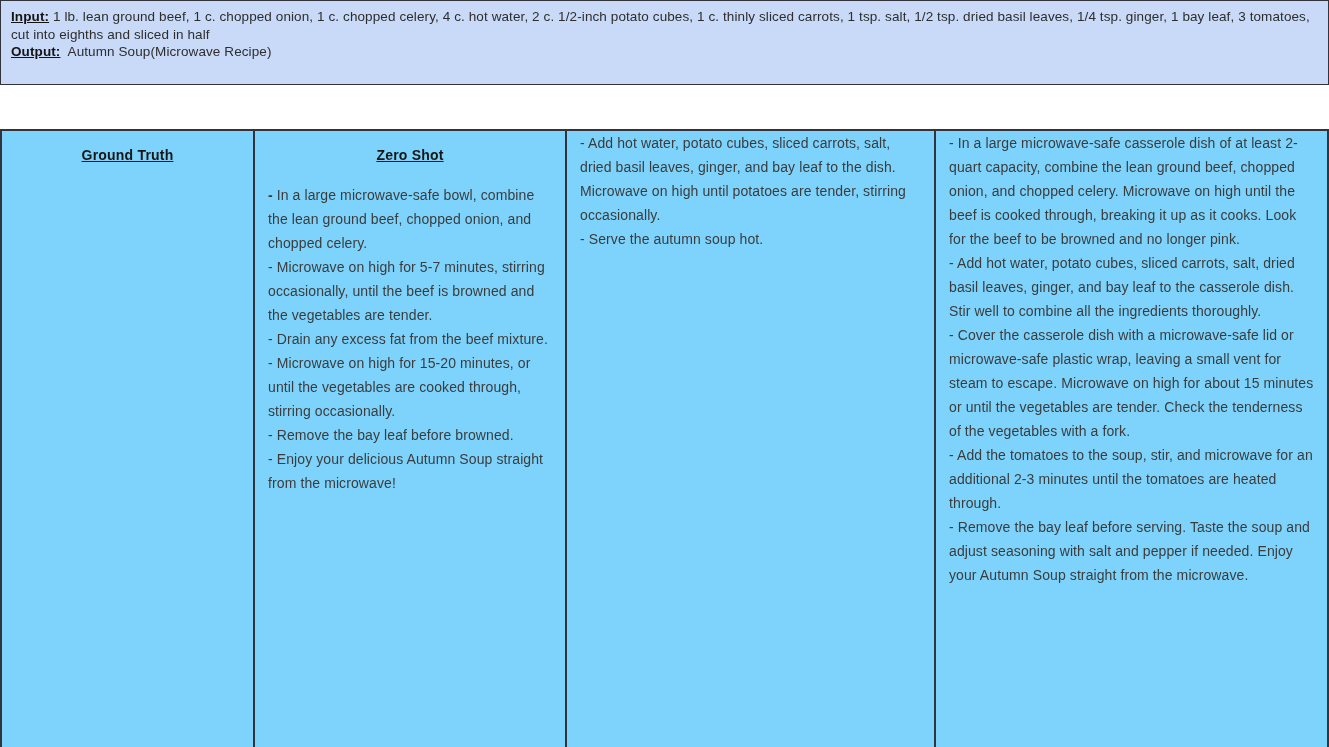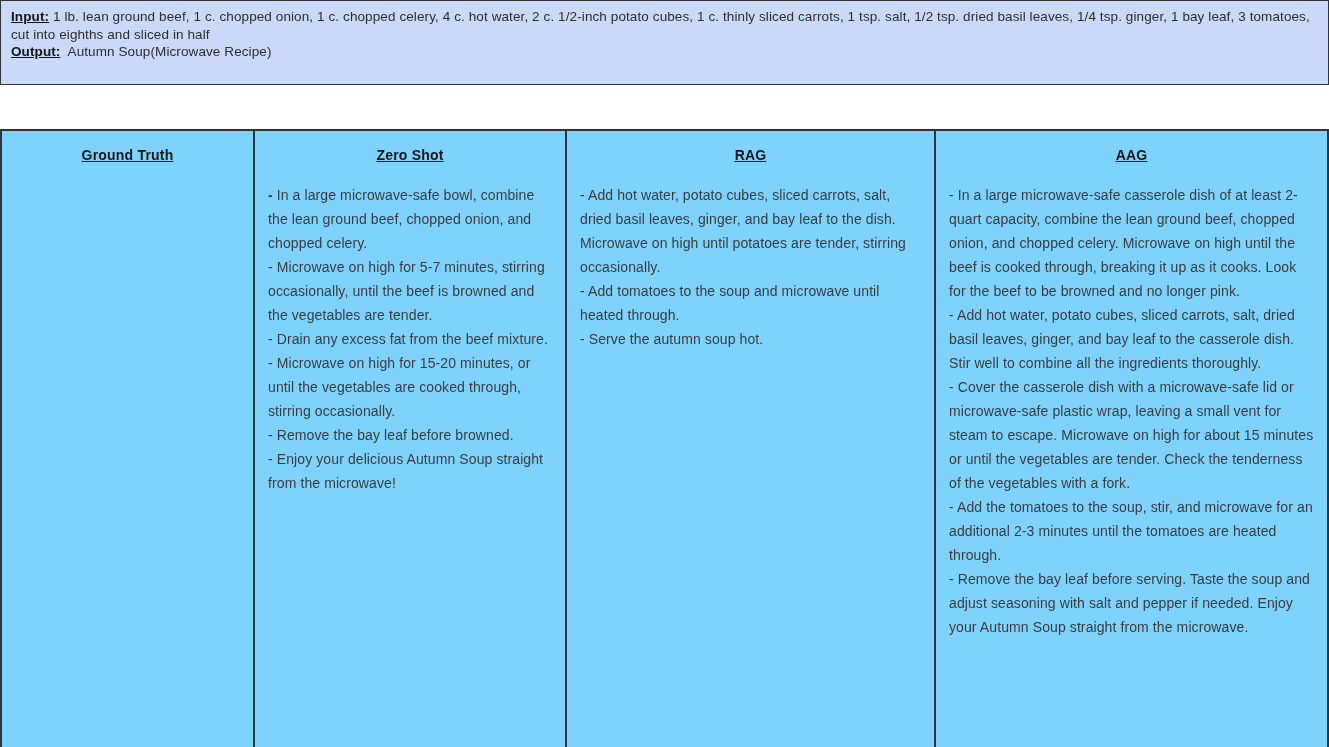--- a/index.html
+++ b/index.html
@@ -98,30 +98,27 @@
           <div class="step"><span class="bold-lead">-</span> In a large microwave-safe bowl, combine the lean ground beef, chopped onion, and chopped celery.</div>
           <div class="step">- Microwave on high for 5-7 minutes, stirring occasionally, until the beef is browned and the vegetables are tender.</div>
           <div class="step">- Drain any excess fat from the beef mixture.</div>
           <div class="step">- Microwave on high for 15-20 minutes, or until the vegetables are cooked through, stirring occasionally.</div>
           <div class="step">- Remove the bay leaf before browned.</div>
           <div class="step">- Enjoy your delicious Autumn Soup straight from the microwave!</div>
         </div>
     </div>
 
     <div class="col col-rag">
-      <div class="col-header">RAG</div>
       <div class="col-body">
           <div class="step">- Add hot water, potato cubes, sliced carrots, salt, dried basil leaves, ginger, and bay leaf to the dish. Microwave on high until potatoes are tender, stirring occasionally.</div>
-          <div class="step">- Add tomatoes to the soup and microwave until heated through.</div>
           <div class="step">- Serve the autumn soup hot.</div>
         </div>
     </div>
 
     <div class="col col-aag">
-      <div class="col-header">AAG</div>
       <div class="col-body">
           <div class="step">- In a large microwave-safe casserole dish of at least 2-quart capacity, combine the lean ground beef, chopped onion, and chopped celery. Microwave on high until the beef is cooked through, breaking it up as it cooks. Look for the beef to be browned and no longer pink.</div>
           <div class="step">- Add hot water, potato cubes, sliced carrots, salt, dried basil leaves, ginger, and bay leaf to the casserole dish. Stir well to combine all the ingredients thoroughly.</div>
           <div class="step">- Cover the casserole dish with a microwave-safe lid or microwave-safe plastic wrap, leaving a small vent for steam to escape. Microwave on high for about 15 minutes or until the vegetables are tender. Check the tenderness of the vegetables with a fork.</div>
           <div class="step">- Add the tomatoes to the soup, stir, and microwave for an additional 2-3 minutes until the tomatoes are heated through.</div>
           <div class="step">- Remove the bay leaf before serving. Taste the soup and adjust seasoning with salt and pepper if needed. Enjoy your Autumn Soup straight from the microwave.</div>
         </div>
     </div>
 
   </div>

